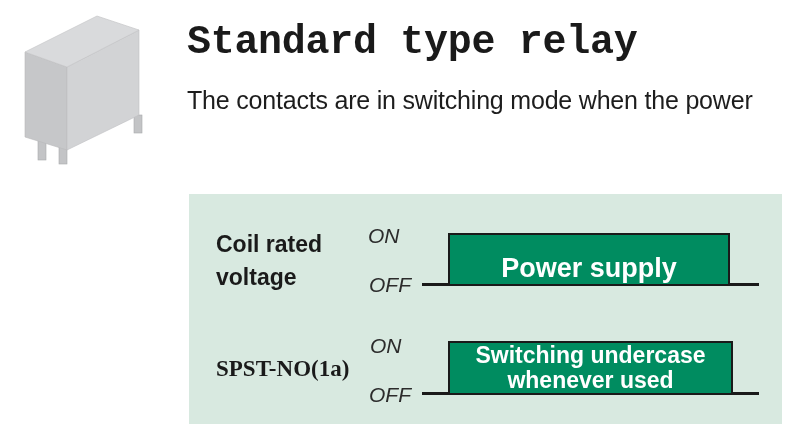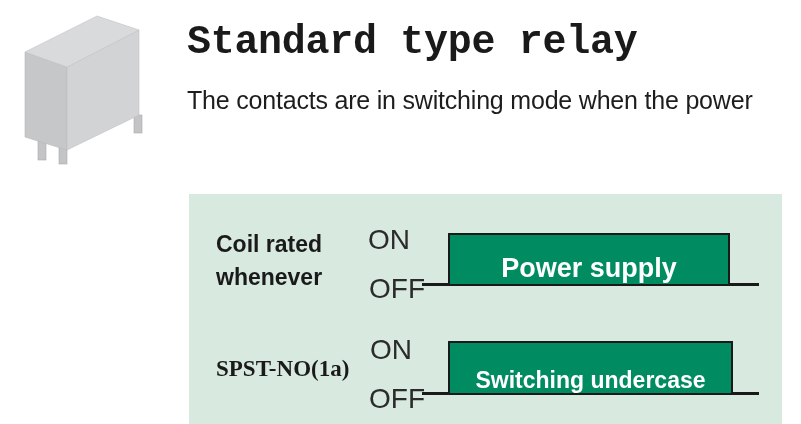--- a/index.html
+++ b/index.html
@@ -21,21 +21,21 @@
   }
   .panel{
     position:absolute;left:189px;top:194px;width:593px;height:230px;
     background:var(--panel-bg,#d8e9e0);
   }
   .row-label{
     position:absolute;font-size:23px;font-weight:700;line-height:33px;
     color:var(--text,#1a1a1a);white-space:nowrap;
   }
   .lvl{
-    position:absolute;font-size:28px;font-weight:400;color:#2b2b2b;white-space:nowrap;
+    position:absolute;font-size:21px;font-weight:400;color:#2b2b2b;white-space:nowrap;font-style:italic;
   }
   .sigline{
     position:absolute;height:3px;background:var(--signal-line,#1a1a1a);
   }
   .pulse{
     position:absolute;box-sizing:border-box;
     background:var(--pulse-green,#008c60);
     border:2px solid var(--signal-line,#1a1a1a);
     display:flex;flex-direction:column;align-items:center;justify-content:flex-end;
   }
@@ -64,35 +64,36 @@
   <div class="title">Standard type relay</div>
 
   <div class="desc">
     <div class="desc-line">The contacts are in switching mode when the power</div>
   </div>
 
   <div class="panel">
 
     <div class="row-label" style="left:27px;top:34px;">
       <div>Coil rated</div>
-      <div>whenever</div>
+      <div>voltage</div>
     </div>
     <div class="lvl" style="left:179px;top:30px;">ON</div>
     <div class="lvl" style="left:180px;top:79px;">OFF</div>
     <div class="sigline" style="left:233px;top:89px;width:26px;"></div>
     <div class="pulse" style="left:259px;top:39px;width:282px;height:53px;">
       <div class="pulse-text one">Power supply</div>
     </div>
     <div class="sigline" style="left:539px;top:89px;width:31px;"></div>
 
     <div class="row-label" style="left:27px;top:158px;font-family:Liberation Serif, serif;">
       <div>SPST-NO(1a)</div>
     </div>
     <div class="lvl" style="left:181px;top:140px;">ON</div>
     <div class="lvl" style="left:180px;top:189px;">OFF</div>
     <div class="sigline" style="left:233px;top:198px;width:26px;"></div>
     <div class="pulse" style="left:259px;top:147px;width:285px;height:54px;">
       <div class="pulse-text two">Switching undercase</div>
+      <div class="pulse-text two">whenever used</div>
     </div>
     <div class="sigline" style="left:542px;top:198px;width:28px;"></div>
 
   </div>
 </div>
 
 </body></html>

